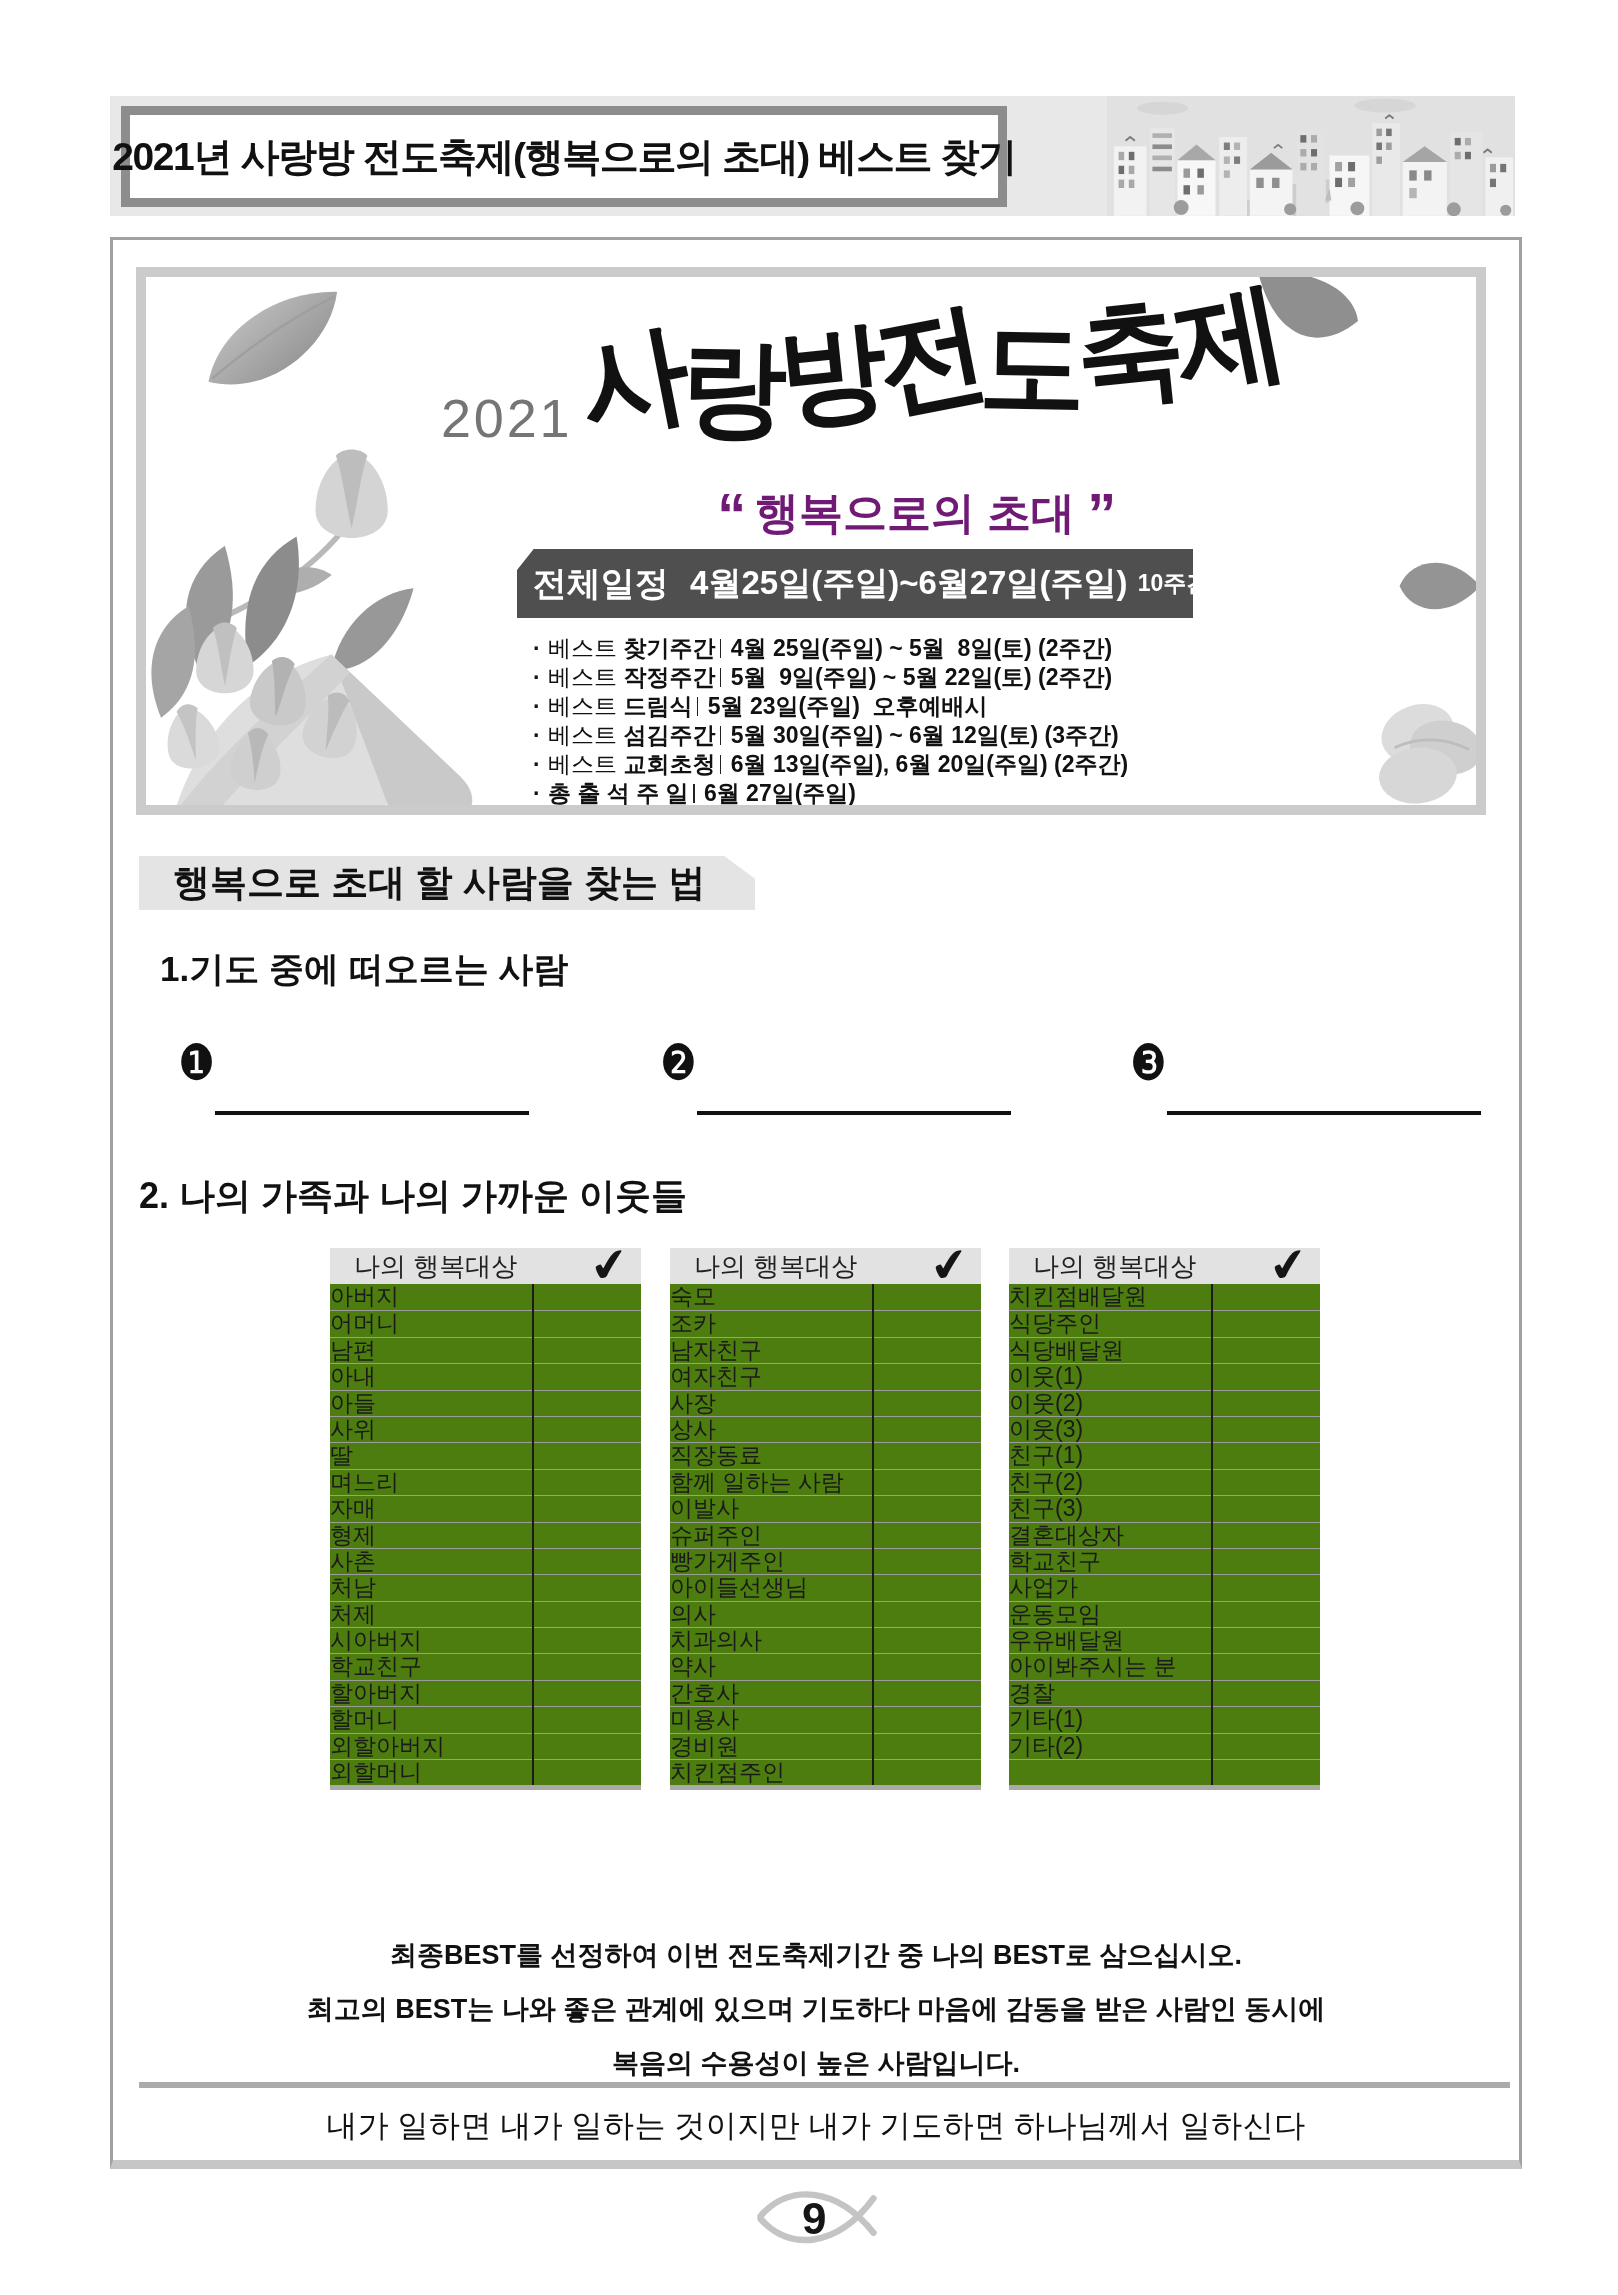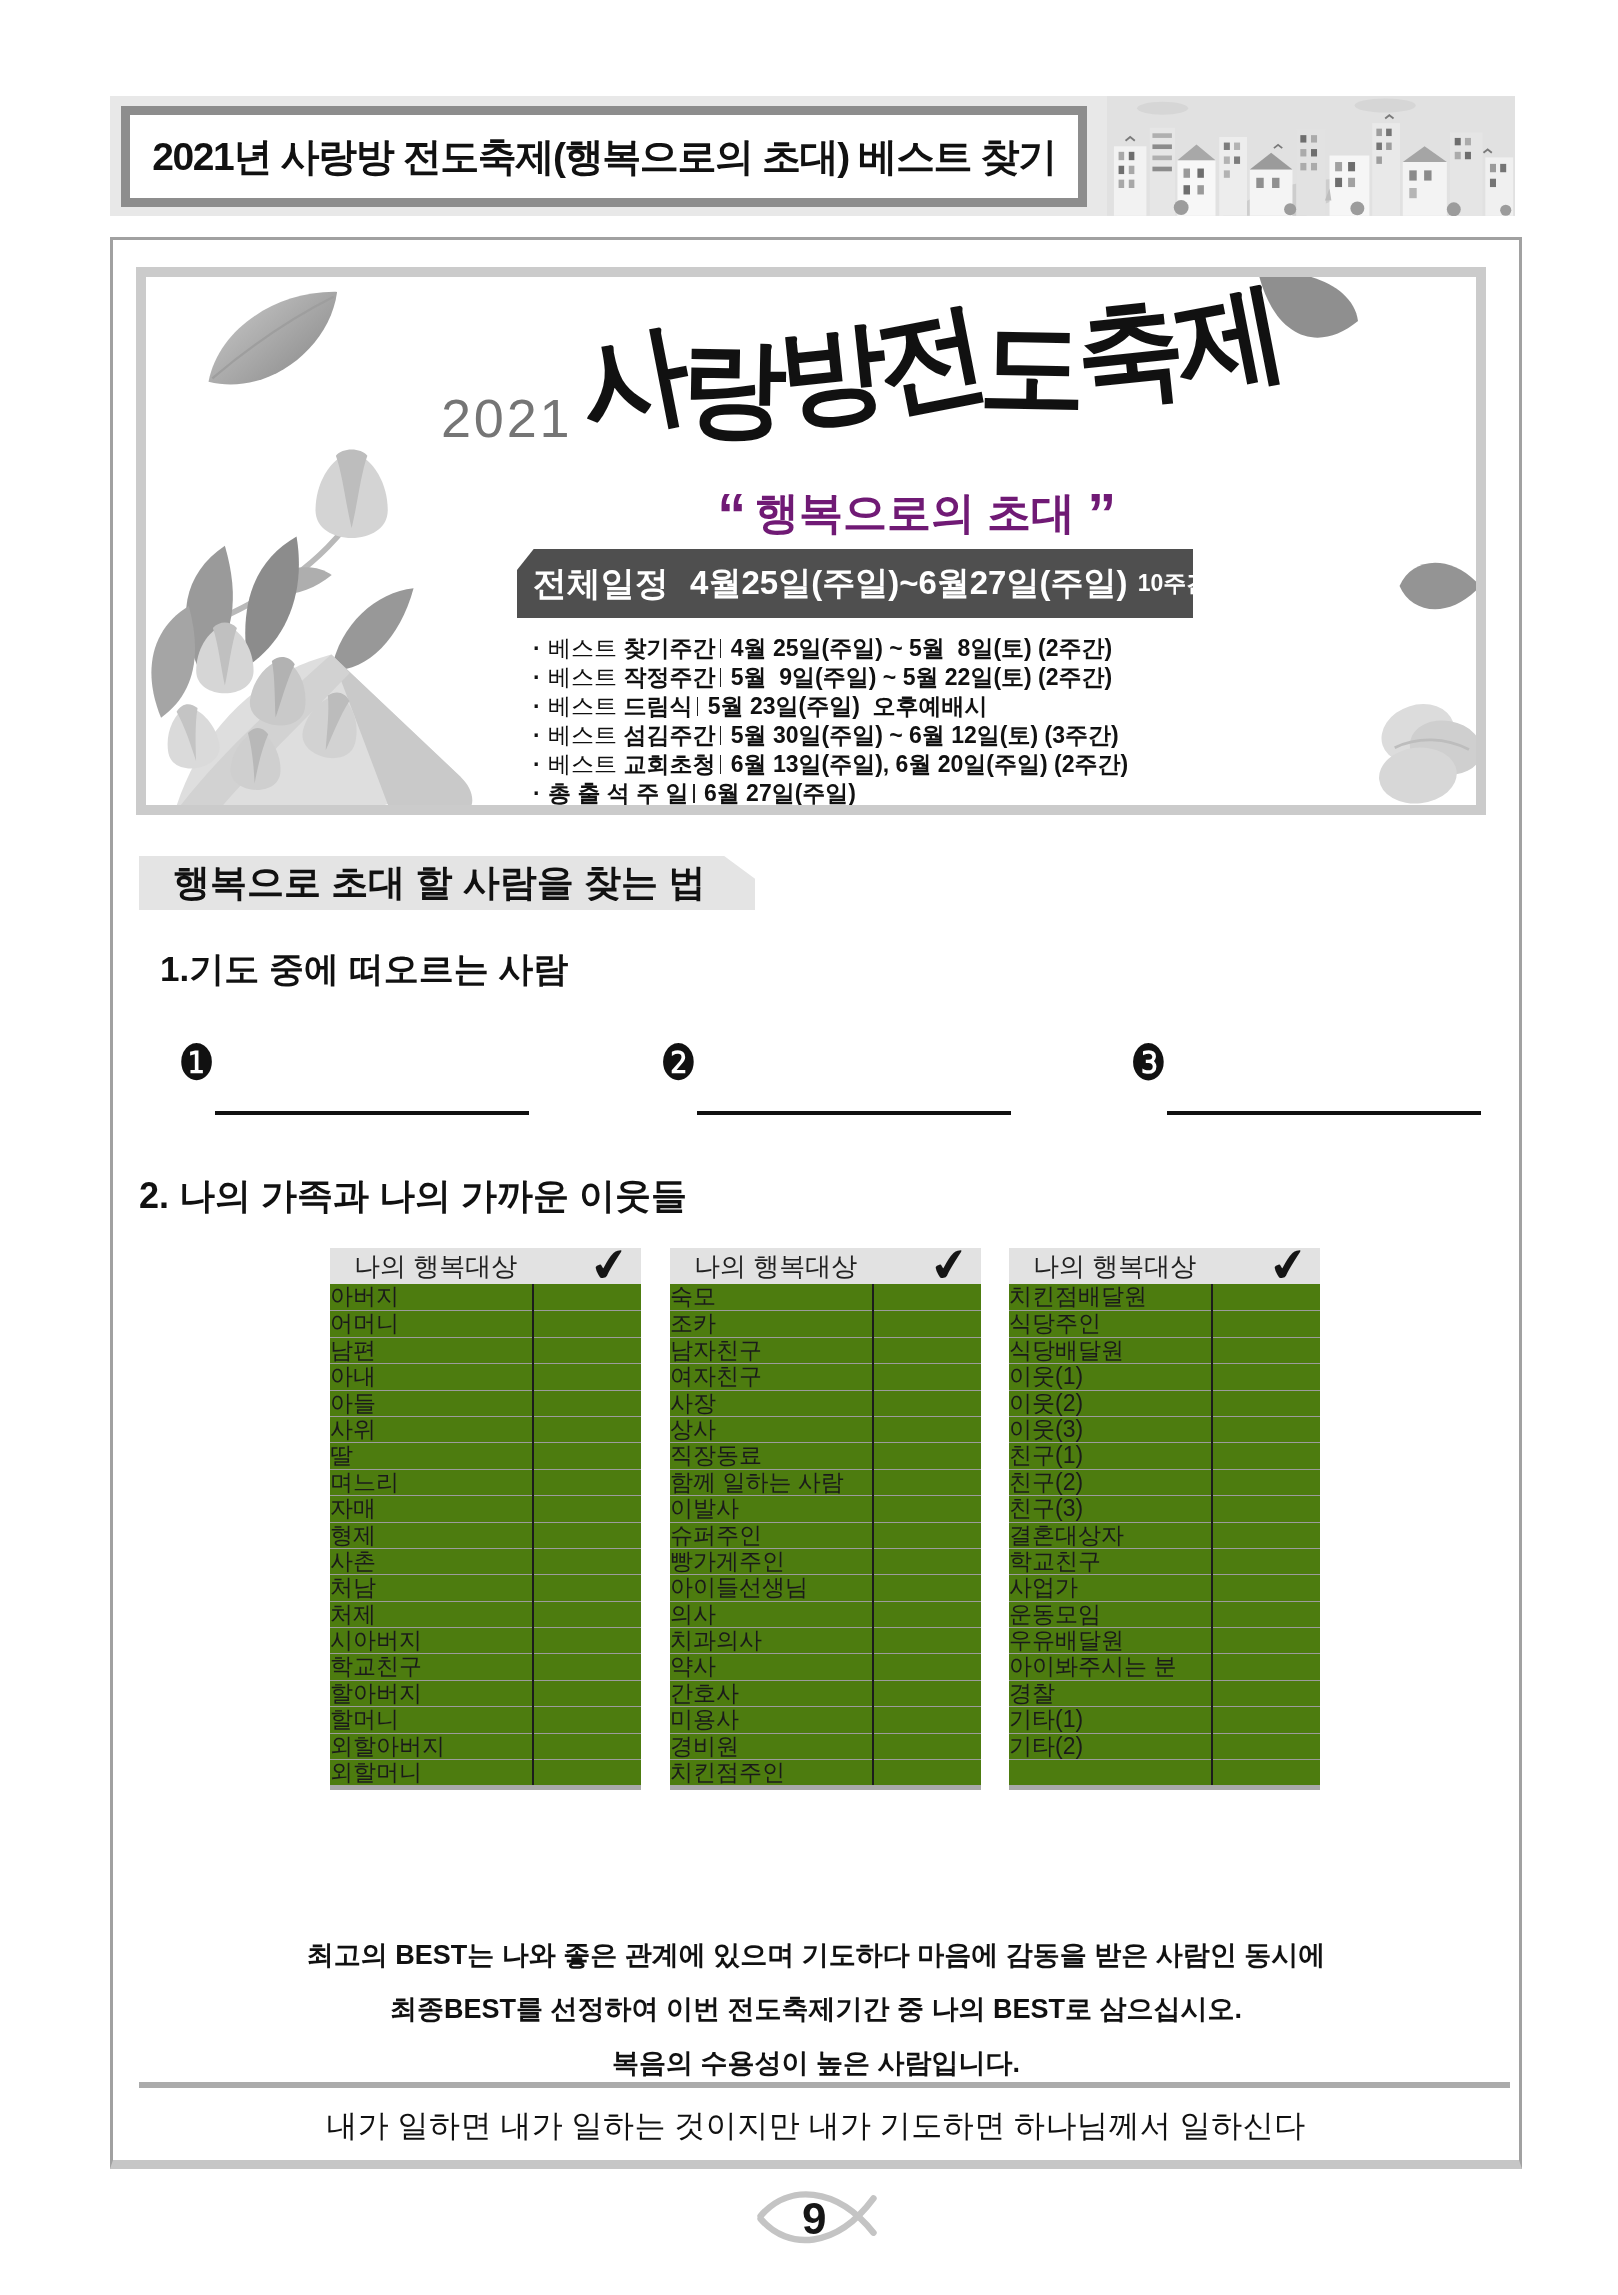--- a/index.html
+++ b/index.html
@@ -2,21 +2,21 @@
 <html style="font-size:7.4px"><head>
 <meta charset="utf-8">
 <style>
   html,body{margin:0;padding:0;background:#ffffff;}
   .page{position:relative;width:1619px;height:2295px;background:#ffffff;overflow:hidden;
         font-family:"Liberation Sans","DejaVu Sans",sans-serif;color:#111;}
   .abs{position:absolute;}
 
   
   .header-band{left:110px;top:96px;width:1405px;height:120px;background:#e8e8e8;}
-  .title-box{left:121px;top:106px;width:966px;height:101px;background:#ffffff;
+  .title-box{left:121px;top:106px;width:886px;height:101px;background:#ffffff;
              border:9.3px solid #8d8d8d;box-sizing:border-box;display:flex;align-items:center;justify-content:center;}
   .title-box span{font-size:39px;font-weight:800;letter-spacing:-1.4px;white-space:nowrap;}
   .city-wrap{left:1107px;top:96px;width:408px;height:120px;overflow:hidden;}
 
   
   .main-box{left:110px;top:237px;width:1412px;height:1932px;box-sizing:border-box;
             border:3.2px solid #a1a1a1;border-bottom:9.3px solid #c6c6c6;background:#ffffff;}
 
   
   .poster{left:136px;top:267px;width:1350px;height:548px;box-sizing:border-box;
@@ -551,22 +551,22 @@
           <div class="t-row">
             <span class="t-name"></span>
             <div class="t-check"></div>
           </div>
         </div>
         <div class="t-vline"></div>
       </div>
     </div>
 
   <div class="abs note-block" id="note-block">
+      <div class="note-line">최종BEST를 선정하여 이번 전도축제기간 중 나의 BEST로 삼으십시오.</div>
       <div class="note-line">최고의 BEST는 나와 좋은 관계에 있으며 기도하다 마음에 감동을 받은 사람인 동시에</div>
-      <div class="note-line">최종BEST를 선정하여 이번 전도축제기간 중 나의 BEST로 삼으십시오.</div>
       <div class="note-line">복음의 수용성이 높은 사람입니다.</div>
     </div>
   <div class="abs gray-divider"></div>
   <div class="abs bottom-quote">내가 일하면 내가 일하는 것이지만 내가 기도하면 하나님께서 일하신다</div>
 
   <div class="abs fish-wrap">
     <svg width="125" height="74" viewBox="0 0 270 160" aria-hidden="true">
       <path d="M12,80 C72,10 176,16 256,116" stroke="#c4c4c4" stroke-width="14" fill="none" stroke-linecap="round"></path>
       <path d="M12,86 C72,156 176,150 256,42" stroke="#c4c4c4" stroke-width="14" fill="none" stroke-linecap="round"></path>
     </svg>

